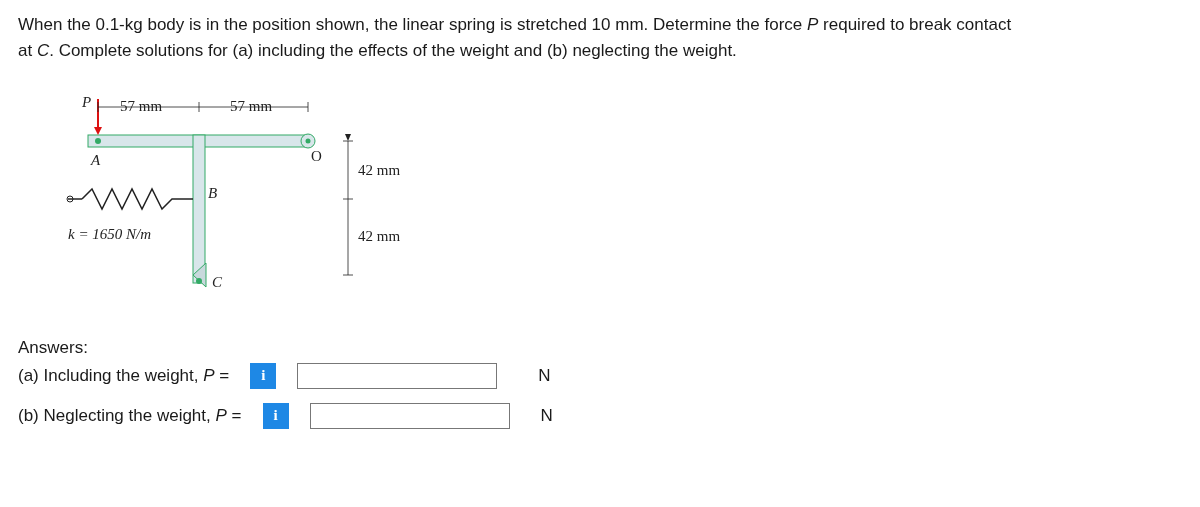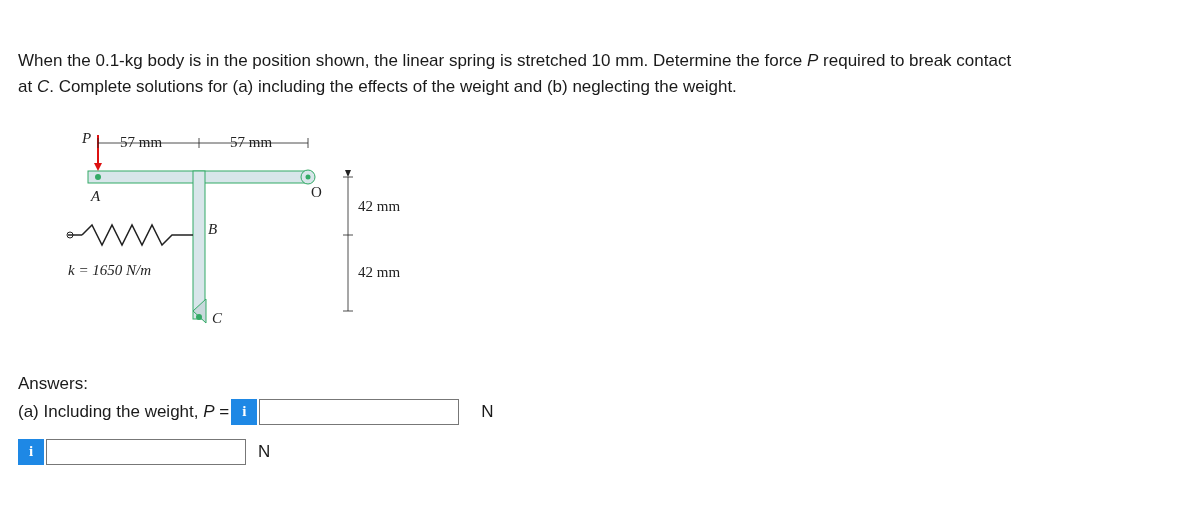--- a/index.html
+++ b/index.html
@@ -4,36 +4,36 @@
 <style>
   * { box-sizing: border-box; margin: 0; padding: 0; }
   body {
     font-family: Arial, Helvetica, sans-serif;
     font-size: 17px;
     color: #1a1a1a;
     padding: 12px 18px;
     width: 1200px;
     line-height: 1.5;
   }
-  .problem-text { margin-bottom: 22px; margin-top: 36px; }
+  .problem-text { margin-bottom: 22px; }
   .italic { font-style: italic; }
   .diagram {
     position: relative;
     width: 380px;
     height: 220px;
     margin-left: 40px;
     margin-bottom: 30px;
     font-family: "Times New Roman", serif;
   }
   .diagram .dim { position: absolute; font-size: 15px; color: #222; }
   .diagram .lbl { position: absolute; font-size: 15px; color: #222; font-style: italic; }
   .diagram svg { position: absolute; top: 0; left: 0; }
   .answers { margin-top: 10px; }
   .answers-title { margin-bottom: 2px; }
-  .ans-row { display: flex; align-items: center; gap: 2px; margin-bottom: 14px; font-size: 17px; }
+  .ans-row { display: flex; align-items: center; gap: 21px; margin-bottom: 14px; font-size: 17px; }
   .info-btn {
     width: 26px; height: 26px;
     background: #1e88e5;
     color: #fff;
     display: inline-flex; align-items: center; justify-content: center;
     font-weight: bold; font-family: serif; font-size: 15px;
     cursor: pointer;
   }
   .ans-input {
     width: 200px; height: 26px;
@@ -108,17 +108,18 @@
   <div class="answers-title">Answers:</div>
 
   <div class="ans-row">
     <span><span>(a) Including the weight, </span><span class="italic">P</span><span> =</span></span>
     <span class="info-btn">i</span>
     <input class="ans-input" type="text" value="" style="">
     <span class="unit">N</span>
   </div>
 
   <div class="ans-row">
+    <span><span>(b) Neglecting the weight, </span><span class="italic">P</span><span> =</span></span>
     <span class="info-btn">i</span>
     <input class="ans-input" type="text" value="" style="">
     <span class="unit offset">N</span>
   </div>
 </div>
 
 </body></html>

